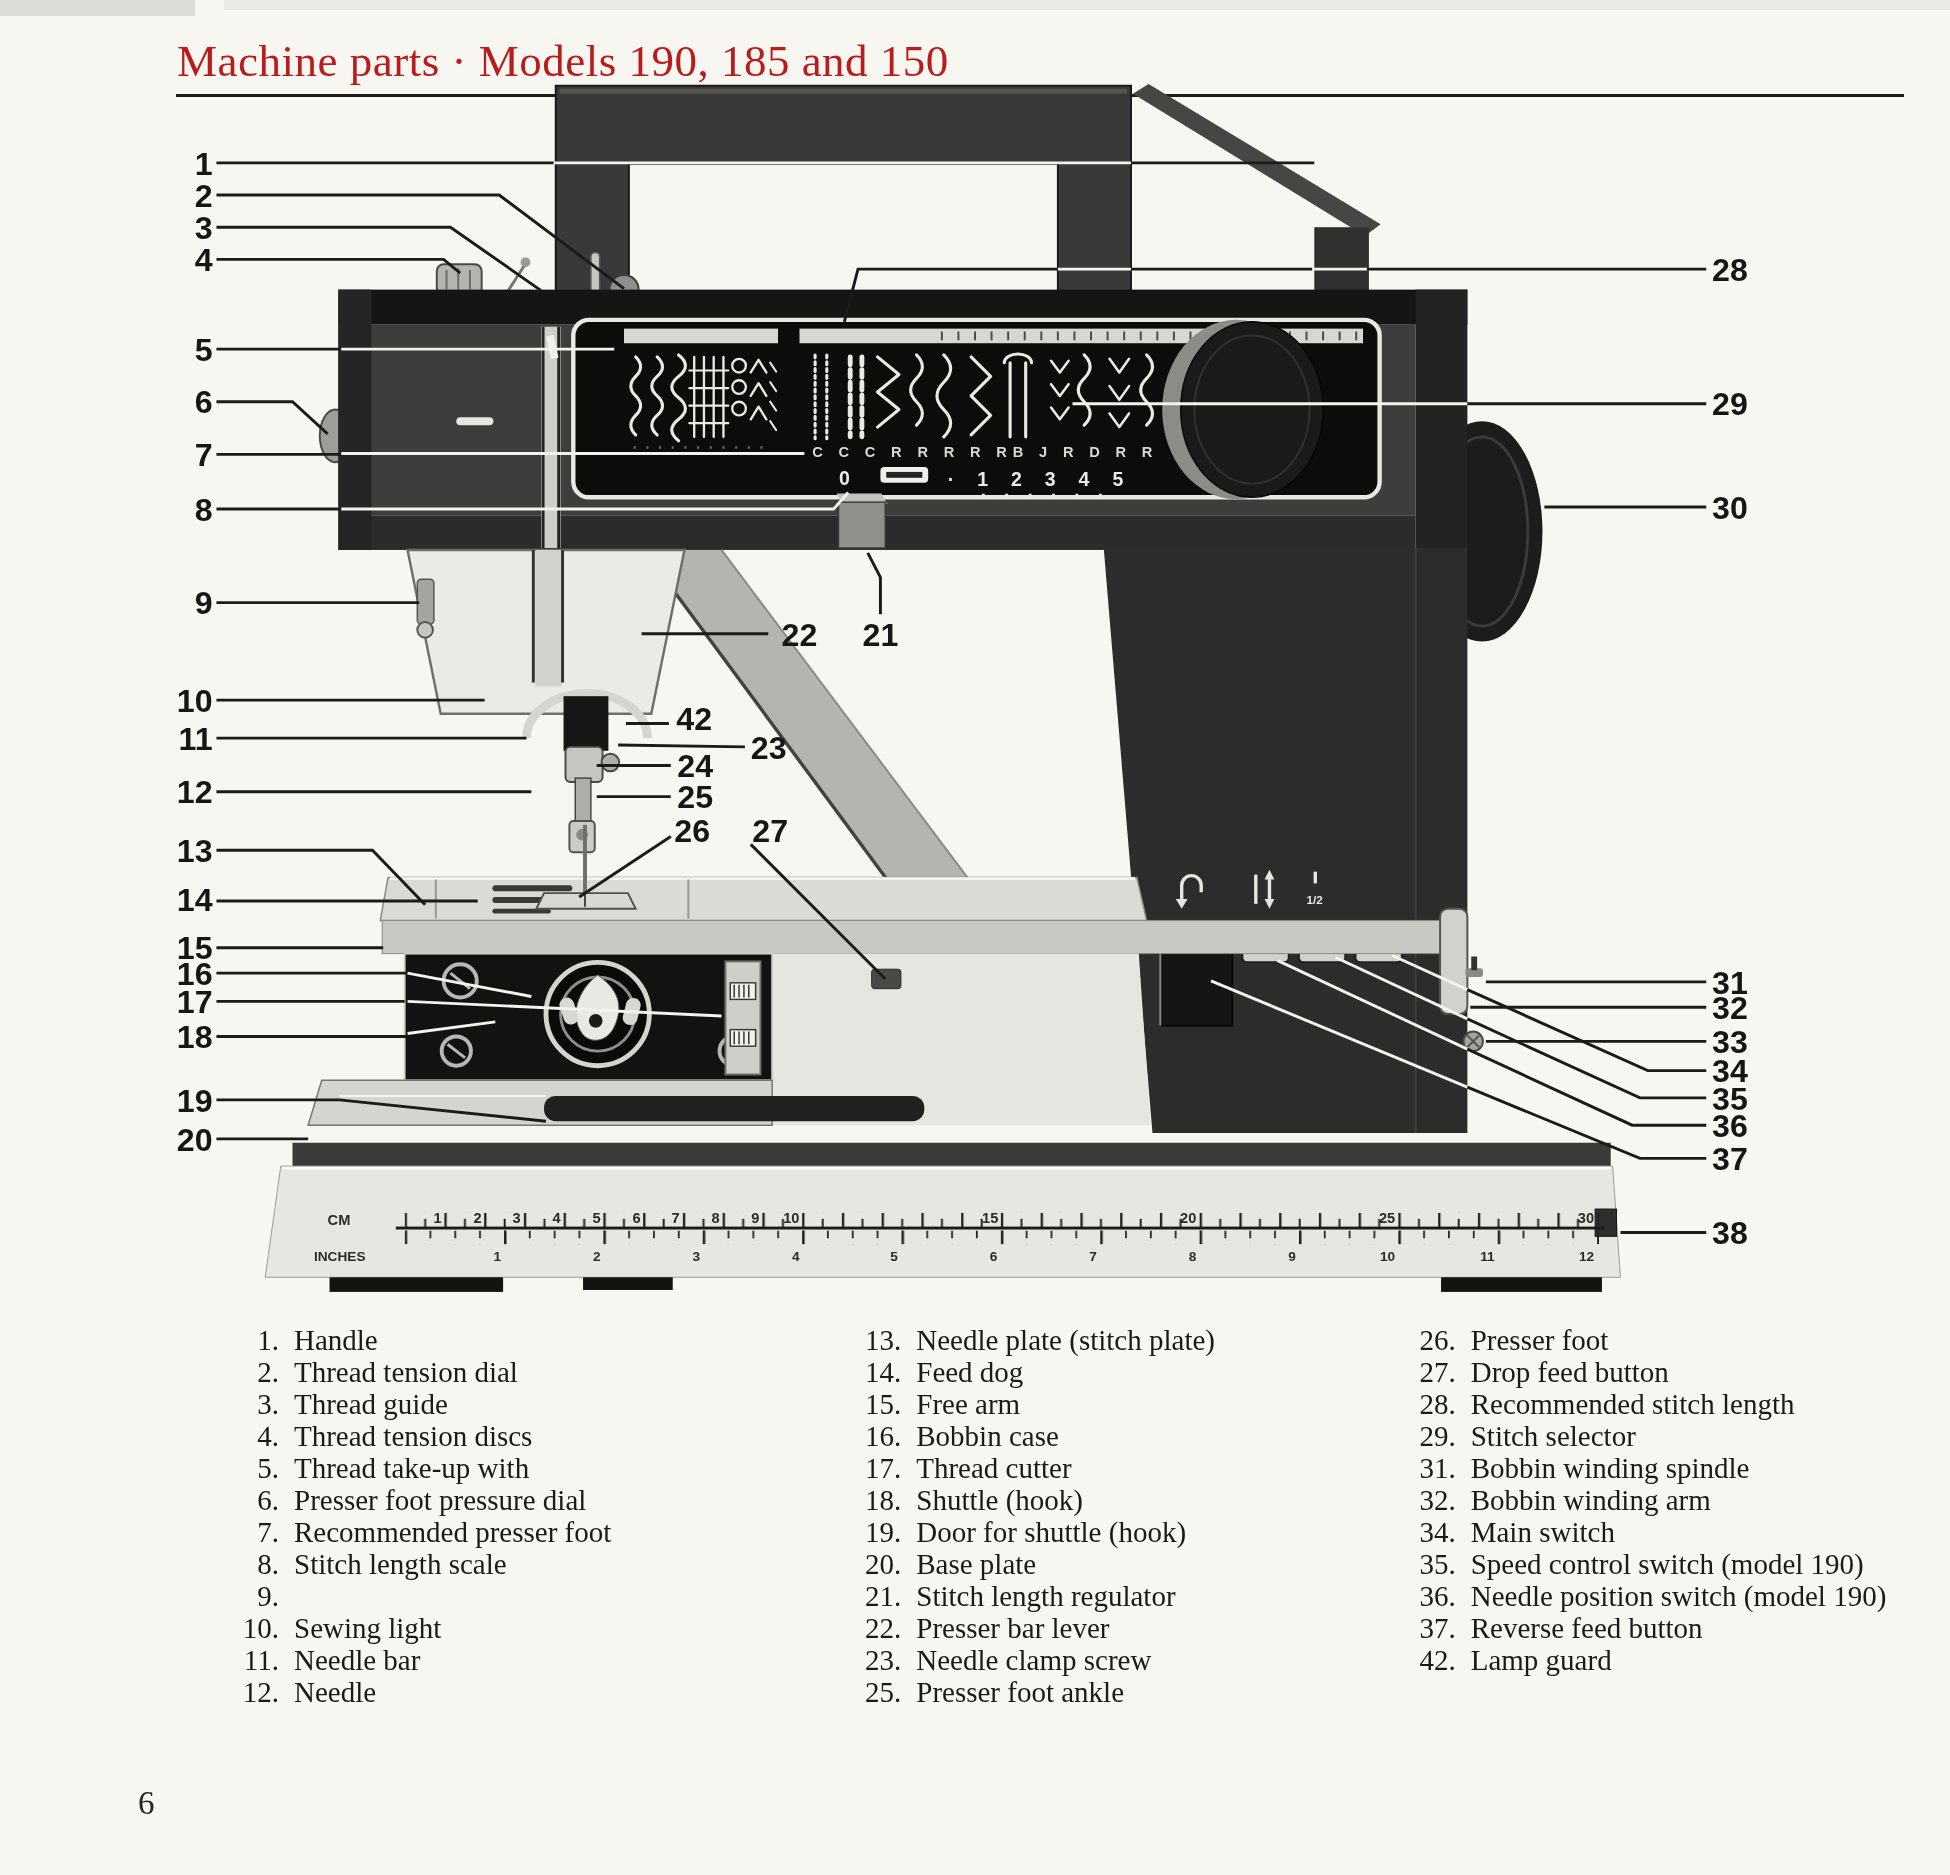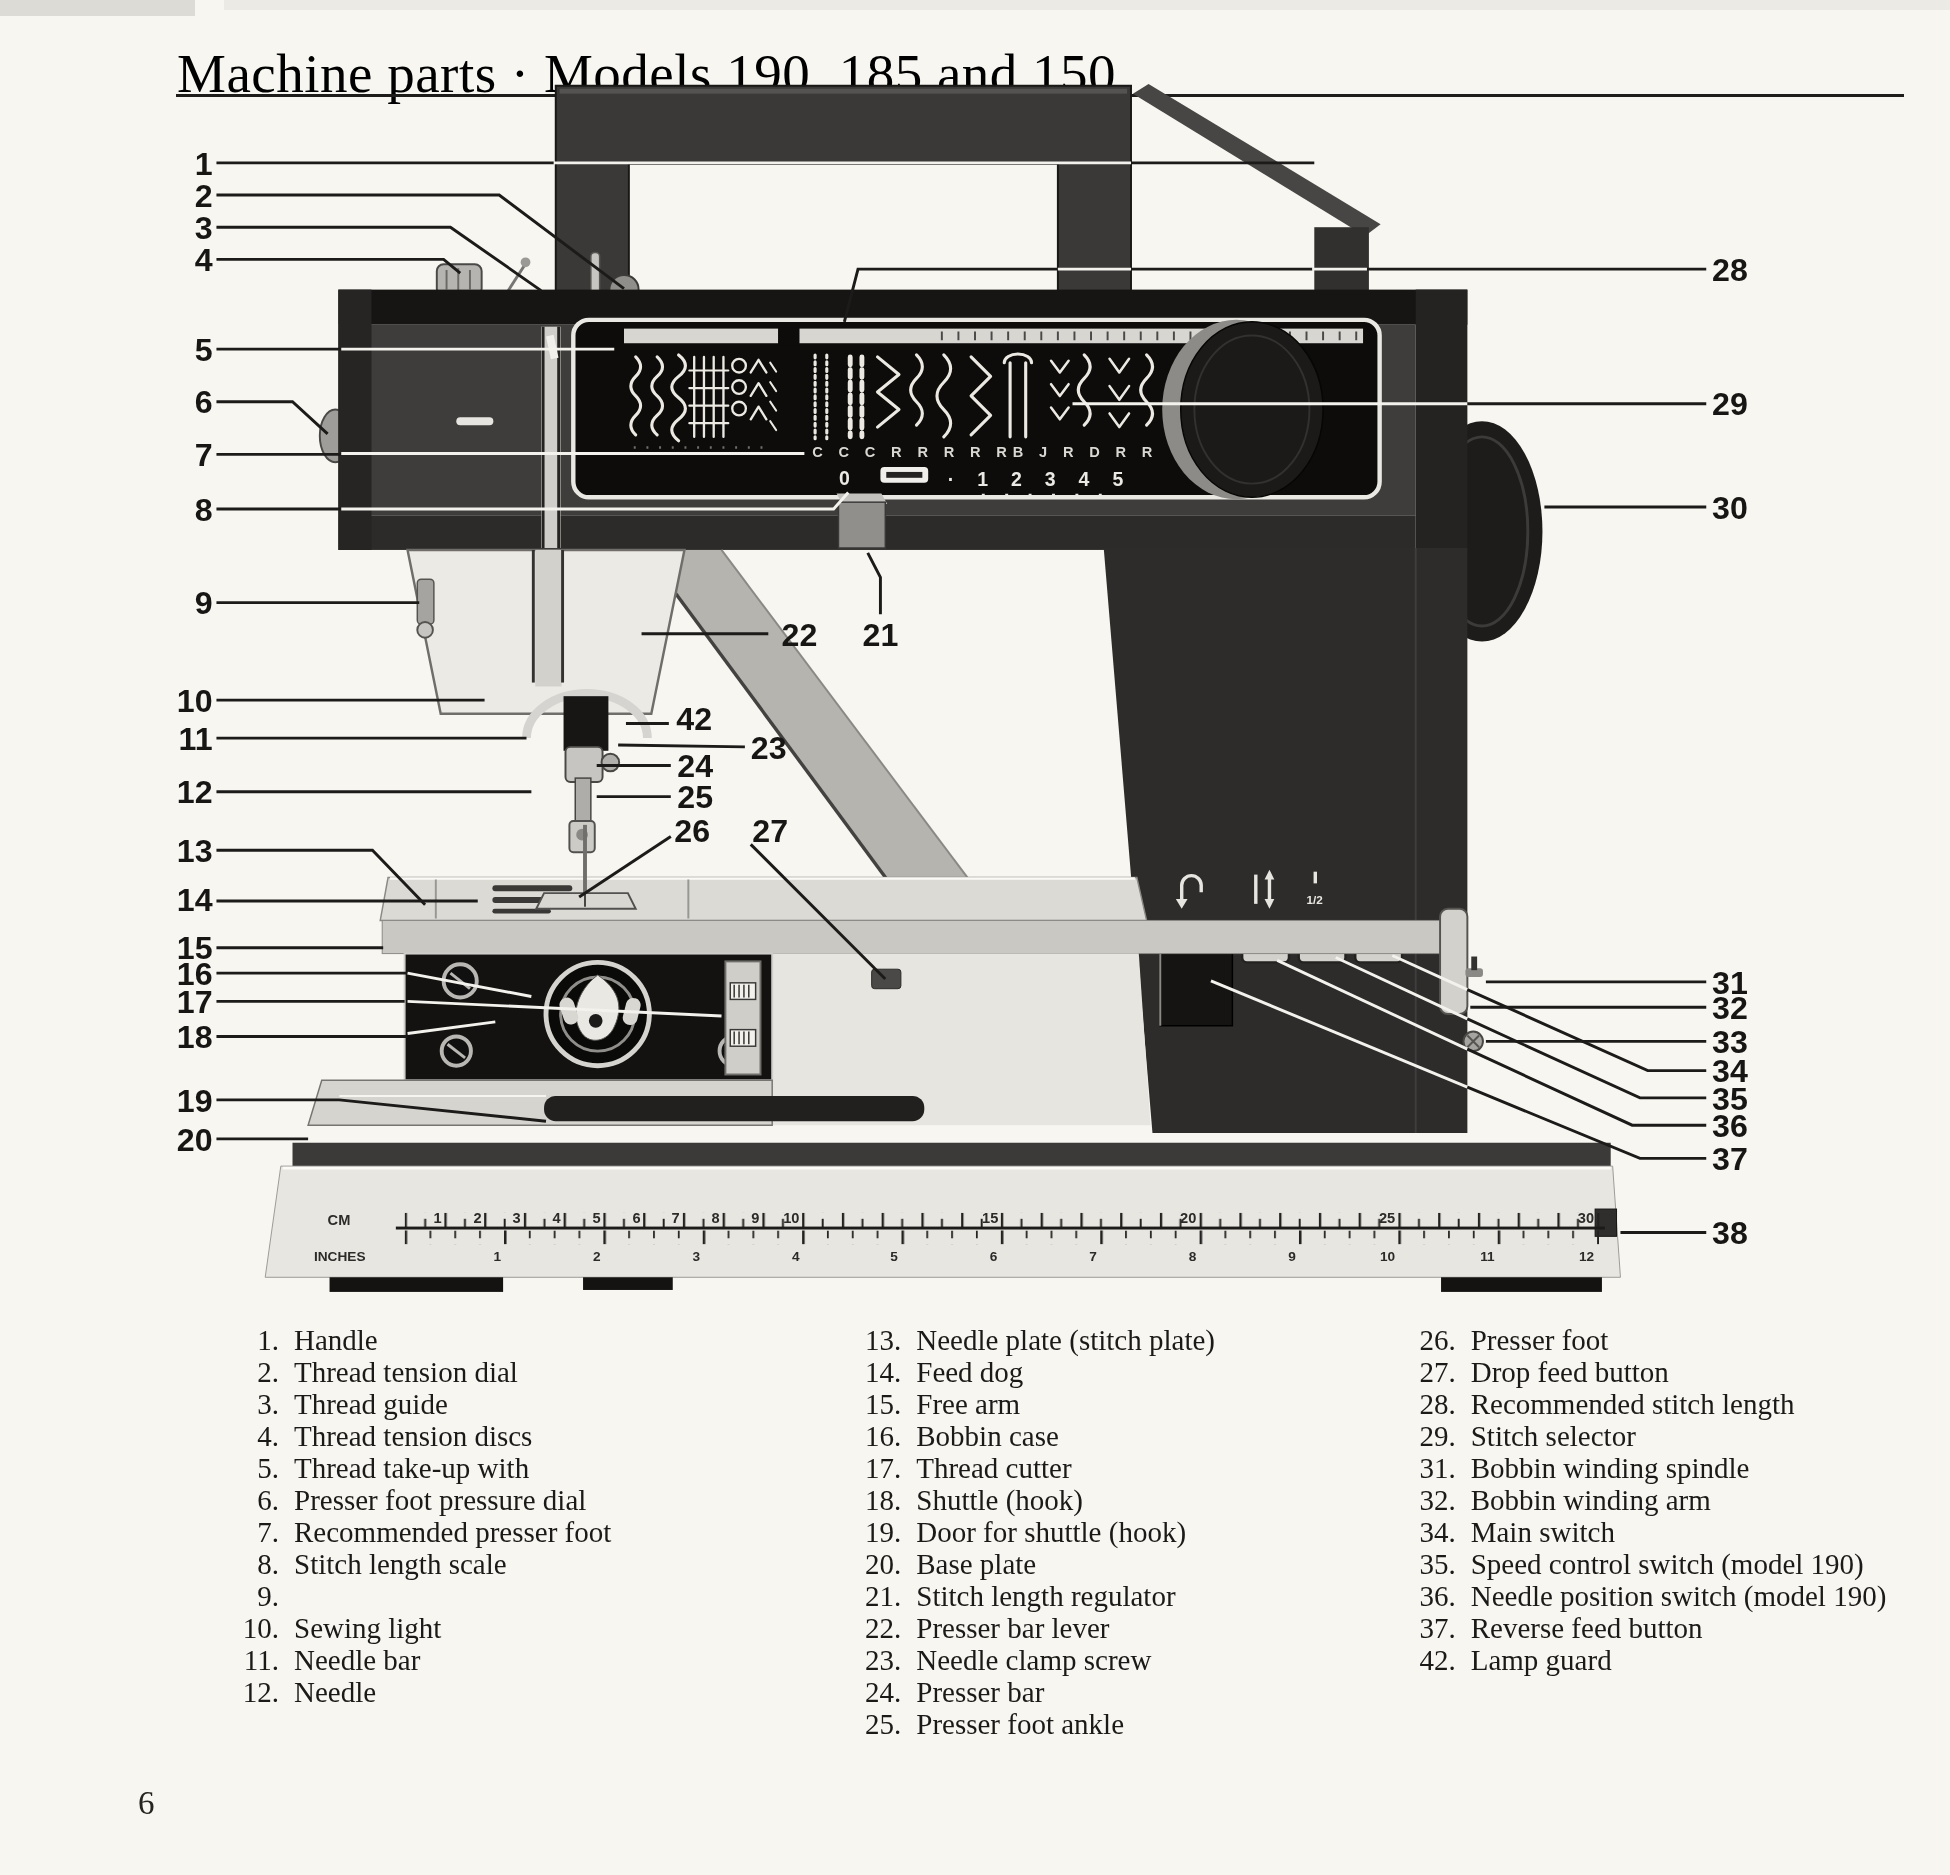--- a/index.html
+++ b/index.html
@@ -1,19 +1,19 @@
 <!DOCTYPE html>
 <html><head>
 <meta charset="utf-8">
 <style>
   html,body { margin:0; padding:0; background:#dededa; }
   .page { position:relative; width:1950px; height:1875px; background:#f7f6f1;
           overflow:hidden; font-family:"Liberation Serif", serif; }
   .scan-smudge { position:absolute; background:#e4e3de; }
-  .title { position:absolute; left:177px; top:42px; font-size:55px; color:#000000;
+  .title { position:absolute; left:177px; top:35px; font-size:45px; color:#b91c1c;
            letter-spacing:0.5px; white-space:nowrap; }
   .title-rule { position:absolute; left:176px; top:94px; width:1728px; height:2.9px;
                 background:#1e1d1b; }
   .diagram-svg { position:absolute; left:0; top:0; }
   .parts { position:absolute; top:1324px; left:0; width:1950px; display:flex;
            color:#1b1a18; font-size:29px; line-height:32px; }
   .pcol { display:flex; flex-direction:column; }
   .pcol1 { margin-left:209px; width:585px; }
   .pcol2 { margin-left:39px;  width:517px; }
   .pcol3 { margin-left:39px;  width:566px;font-family:Liberation Serif, serif; }
@@ -535,24 +535,20 @@
         <div class="prow">
           <span class="pnum">22.</span>
           <span class="plabel">Presser bar lever</span>
         </div>
 
         <div class="prow">
           <span class="pnum">23.</span>
           <span class="plabel">Needle clamp screw</span>
         </div>
 
-        <div class="prow">
-          <span class="pnum">24.</span>
-          <span class="plabel">Presser bar</span>
-        </div>
 
         <div class="prow">
           <span class="pnum">25.</span>
           <span class="plabel">Presser foot ankle</span>
         </div>
       </div>
     <div class="pcol pcol3">
 
         <div class="prow">
           <span class="pnum">26.</span>

